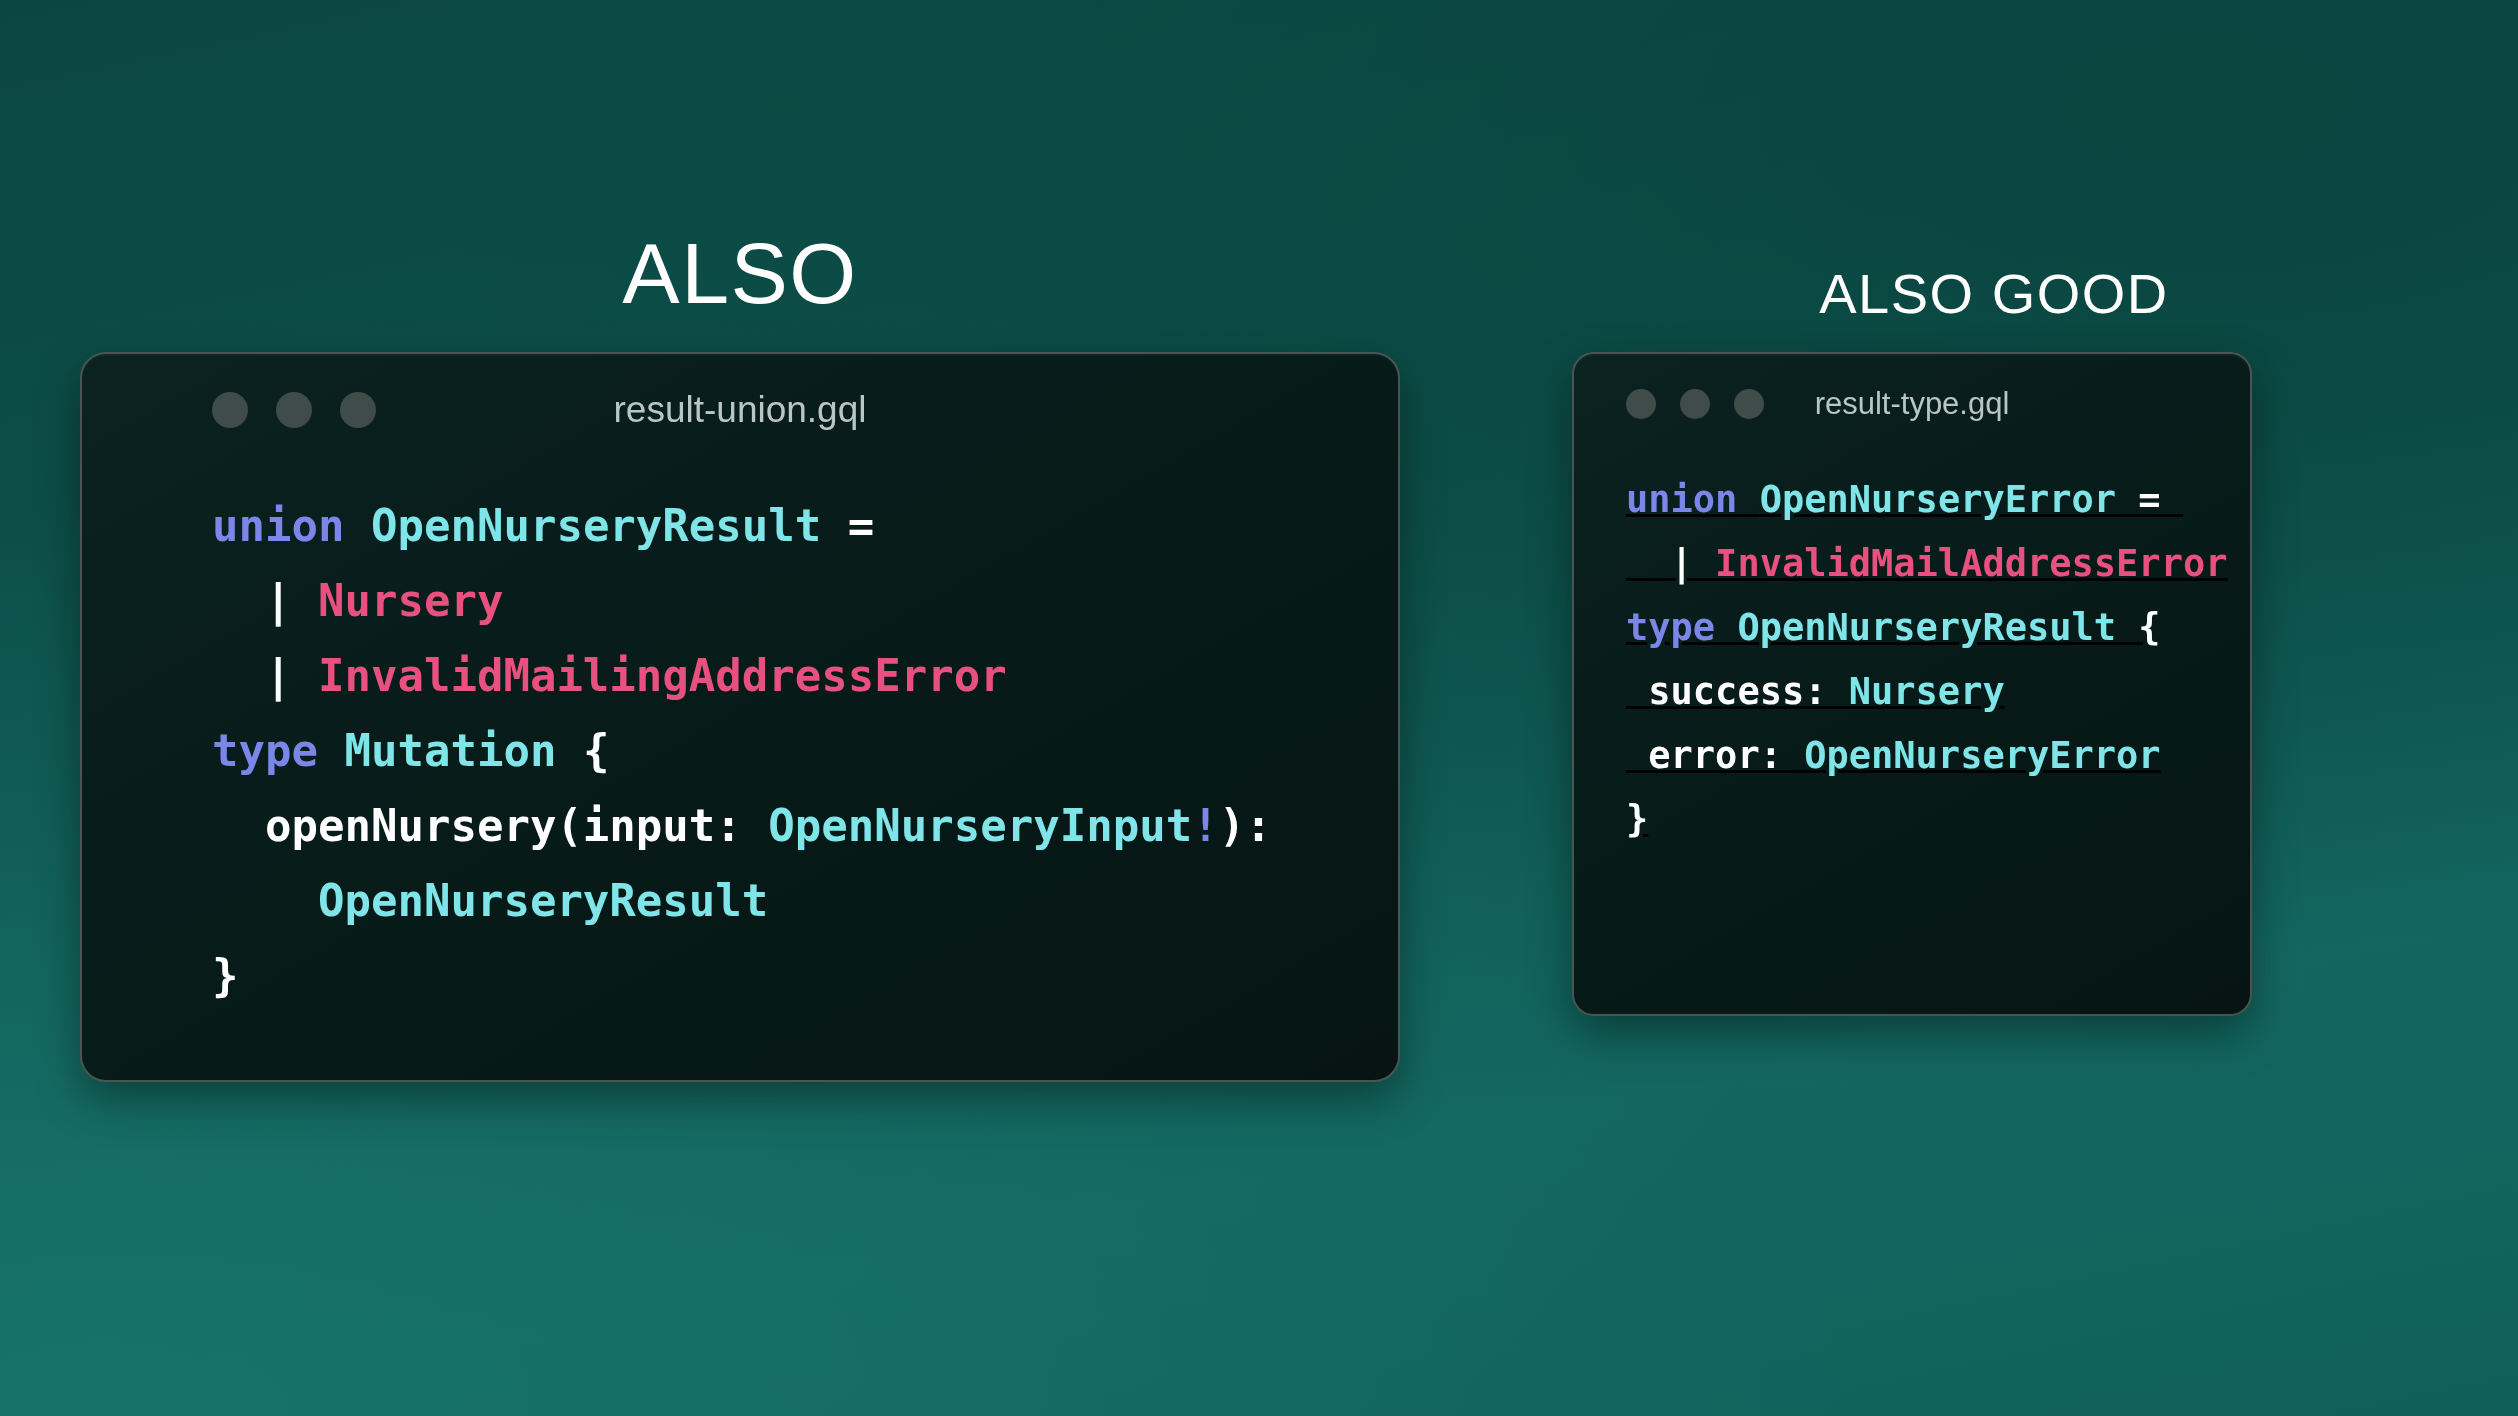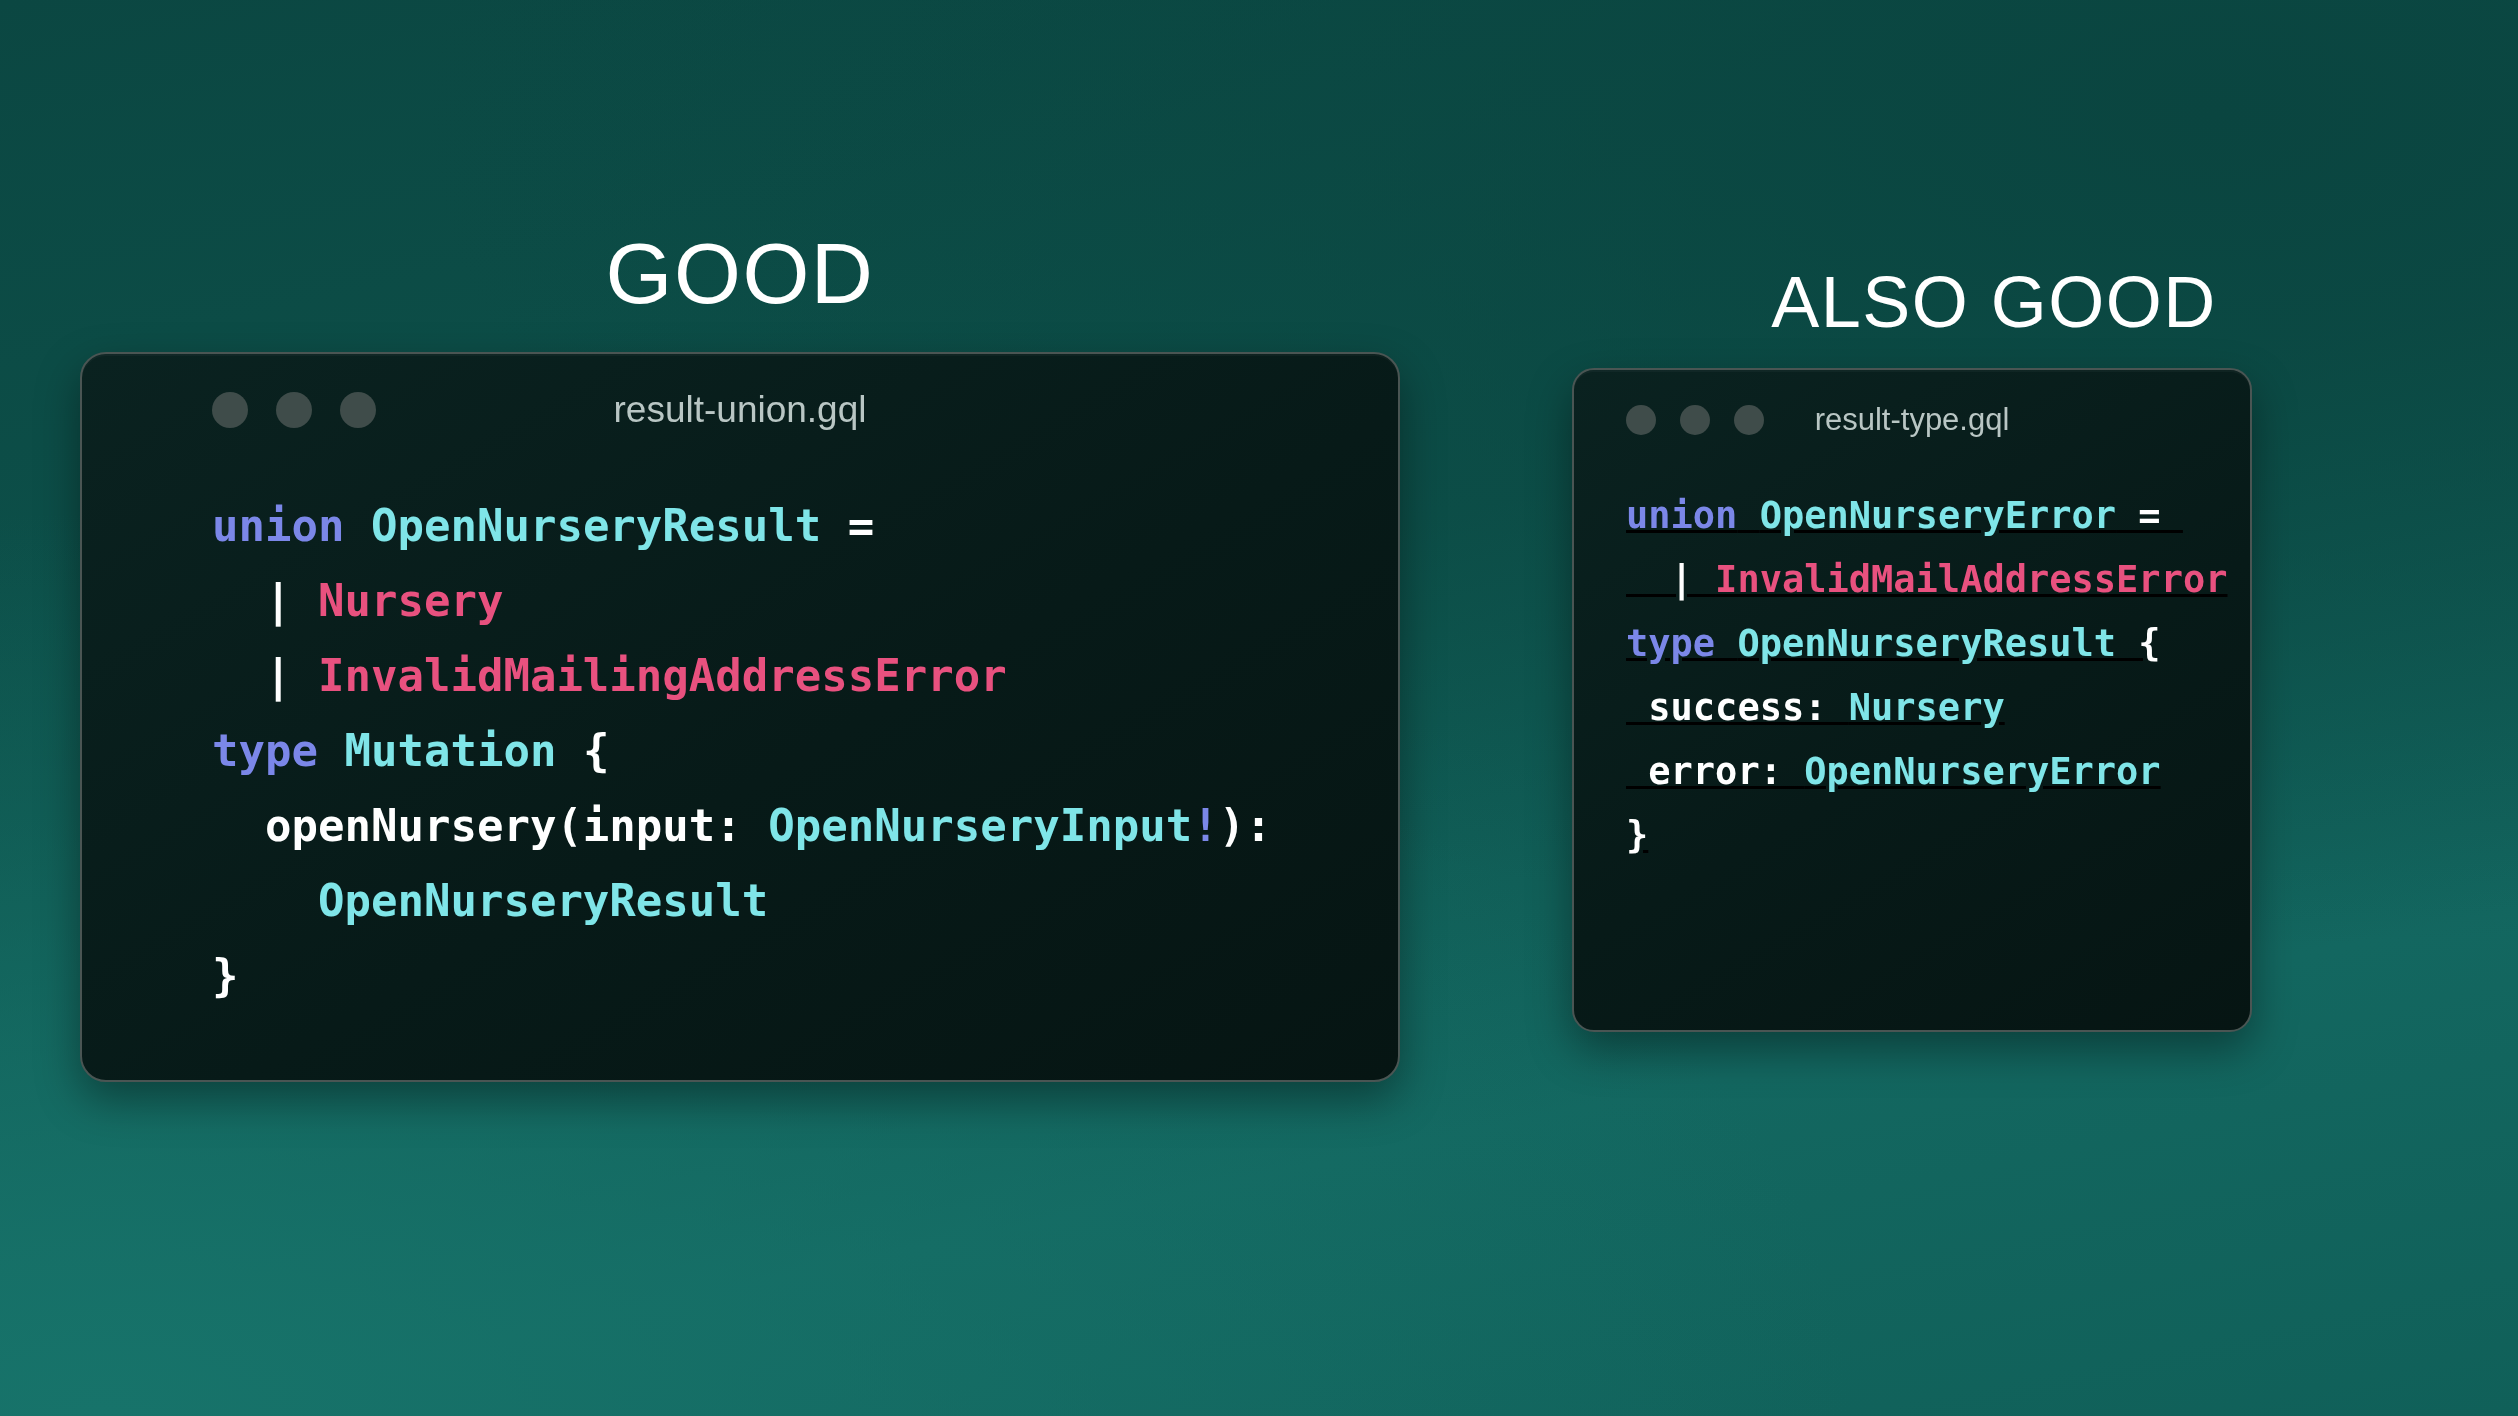--- a/index.html
+++ b/index.html
@@ -92,35 +92,35 @@
   #panel-good .panel-heading { font-size: 86px; margin: 0 0 36px 0; }
   #panel-good .card { width: 1320px; height: 730px; border-radius: 26px; }
   #panel-good .titlebar { height: 112px; padding: 0 0 0 130px; }
   #panel-good .dots { gap: 28px; }
   #panel-good .dot { width: 36px; height: 36px; }
   #panel-good .filename { font-size: 37px; }
   #panel-good .code { font-size: 44px; line-height: 75px; padding: 22px 0 0 130px; }
 
   
   #panel-also-good { left: 1572px; top: 266px; width: 844px; }
-  #panel-also-good .panel-heading { font-size: 72px; margin: 0 0 30px 0; }
+  #panel-also-good .panel-heading { font-size: 56px; margin: 0 0 30px 0; }
   #panel-also-good .card { width: 680px; height: 664px; border-radius: 22px; }
   #panel-also-good .titlebar { height: 100px; padding: 0 0 0 52px; }
   #panel-also-good .dots { gap: 24px; }
   #panel-also-good .dot { width: 30px; height: 30px; }
   #panel-also-good .filename { font-size: 31px; }
   #panel-also-good .code { font-size: 37px; line-height: 64px; padding: 14px 0 0 52px; text-decoration: underline; }
 </style>
 </head>
 <body>
 
 <div class="stage">
 
   <section class="panel" id="panel-good">
-    <h2 class="panel-heading">GOOD</h2>
+    <h2 class="panel-heading">ALSO</h2>
 
     <div class="card">
       <div class="titlebar">
         <div class="dots">
           <span class="dot"></span>
           <span class="dot"></span>
           <span class="dot"></span>
         </div>
         <div class="filename">result-union.gql</div>
       </div>

